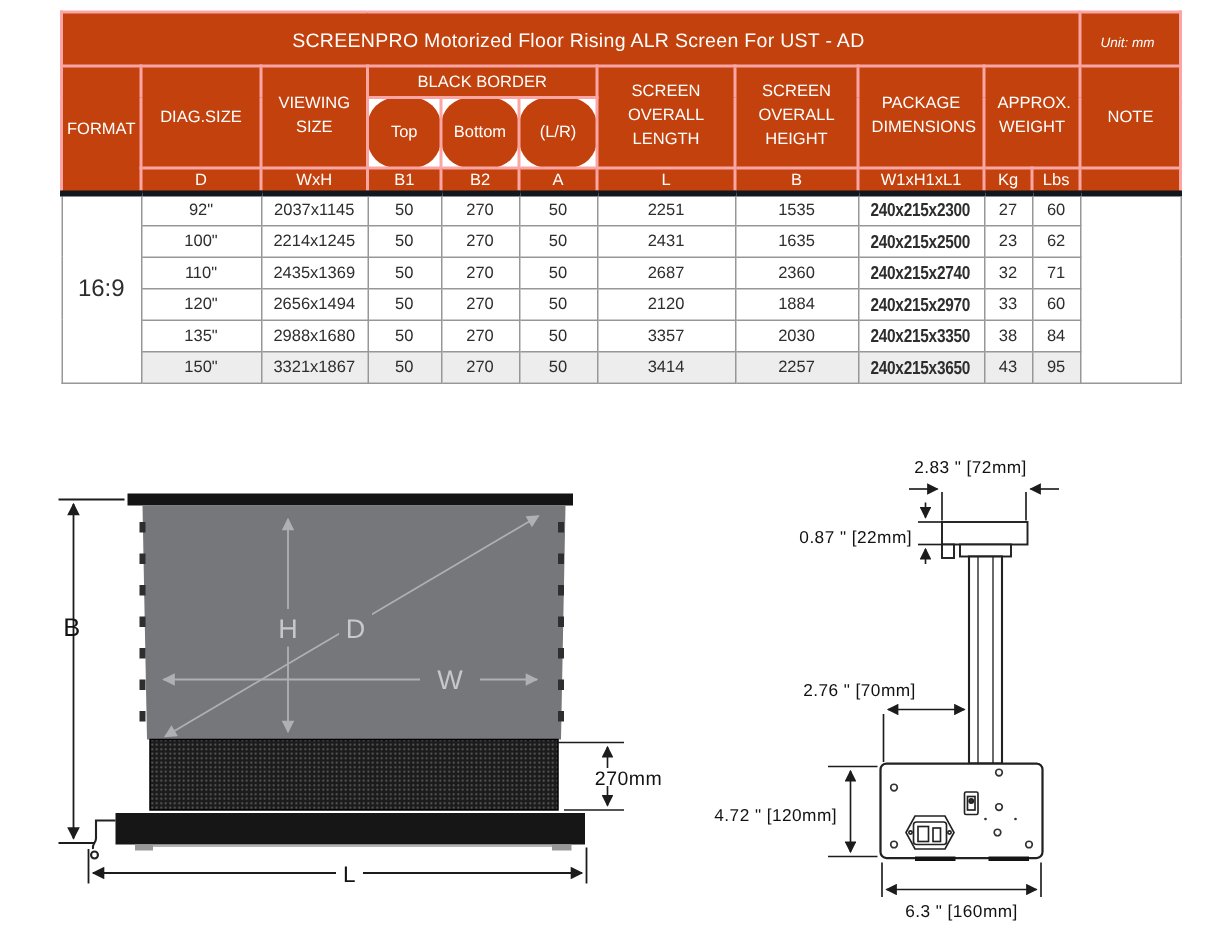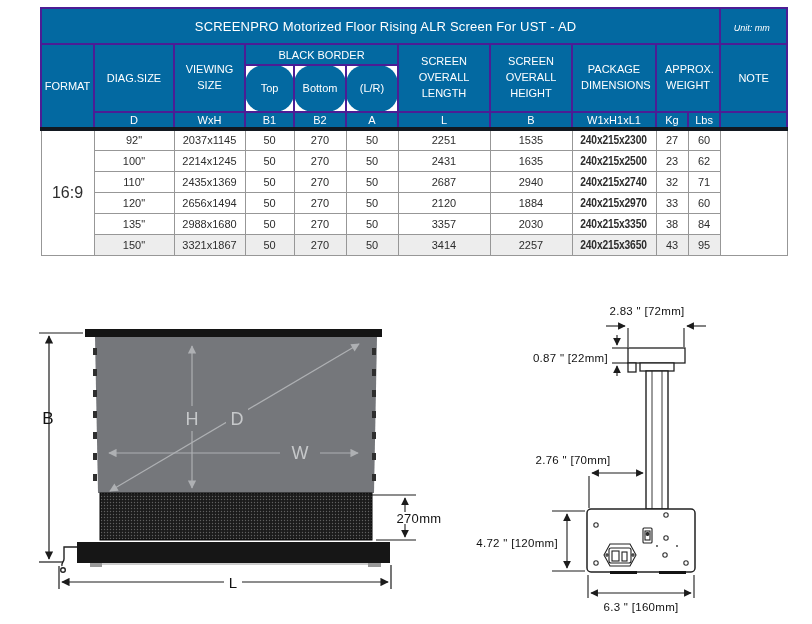--- a/index.html
+++ b/index.html
@@ -5,21 +5,21 @@
   * { margin:0; padding:0; box-sizing:border-box; }
   body { background:#fff; font-family:"Liberation Sans", sans-serif; }
   .page { position:relative; width:812px; height:624px; background:#fff; overflow:hidden; }
 
   
   table.spec { position:absolute; left:40px; top:7px; width:748px;
                border-collapse:collapse; table-layout:fixed;
                border:1px solid #cdd3da; }
   table.spec td { vertical-align:middle; text-align:center; }
 
-  td.blue { background:#0369a1; color:#fff; border:2px solid #4c1d95; }
+  td.blue { background:#c2410c; color:#fff; border:2px solid #fca5a5; }
   tr.r-title td { height:36px; }
   td.title-cell { text-align:left; padding-left:10px; font-size:13px; letter-spacing:.2px; }
   td.unit-cell  { vertical-align:top; text-align:right; font-size:9px; padding:3px 4px 0 0;font-style:italic; }
 
   tr.r-h1 td { height:21px; font-size:11px; }
   tr.r-h2 td { height:47px; font-size:11px; line-height:1.45; padding:0 6px;border-radius:19px; }
   td.hmulti  { line-height:1.45; font-size:11px; padding:0 8px; }
   tr.r-h3 td { height:17px; font-size:11px; }
   .rule { border-bottom:4px solid #121820 !important; }
 
@@ -122,21 +122,21 @@
       <td>23</td>
       <td>62</td>
     </tr>
     <tr class="r-data">
       <td>110"</td>
       <td>2435x1369</td>
       <td>50</td>
       <td>270</td>
       <td>50</td>
       <td>2687</td>
-      <td>2940</td>
+      <td>2360</td>
       <td><span class="pkg">240x215x2740</span></td>
       <td>32</td>
       <td>71</td>
     </tr>
     <tr class="r-data">
       <td>120"</td>
       <td>2656x1494</td>
       <td>50</td>
       <td>270</td>
       <td>50</td>

